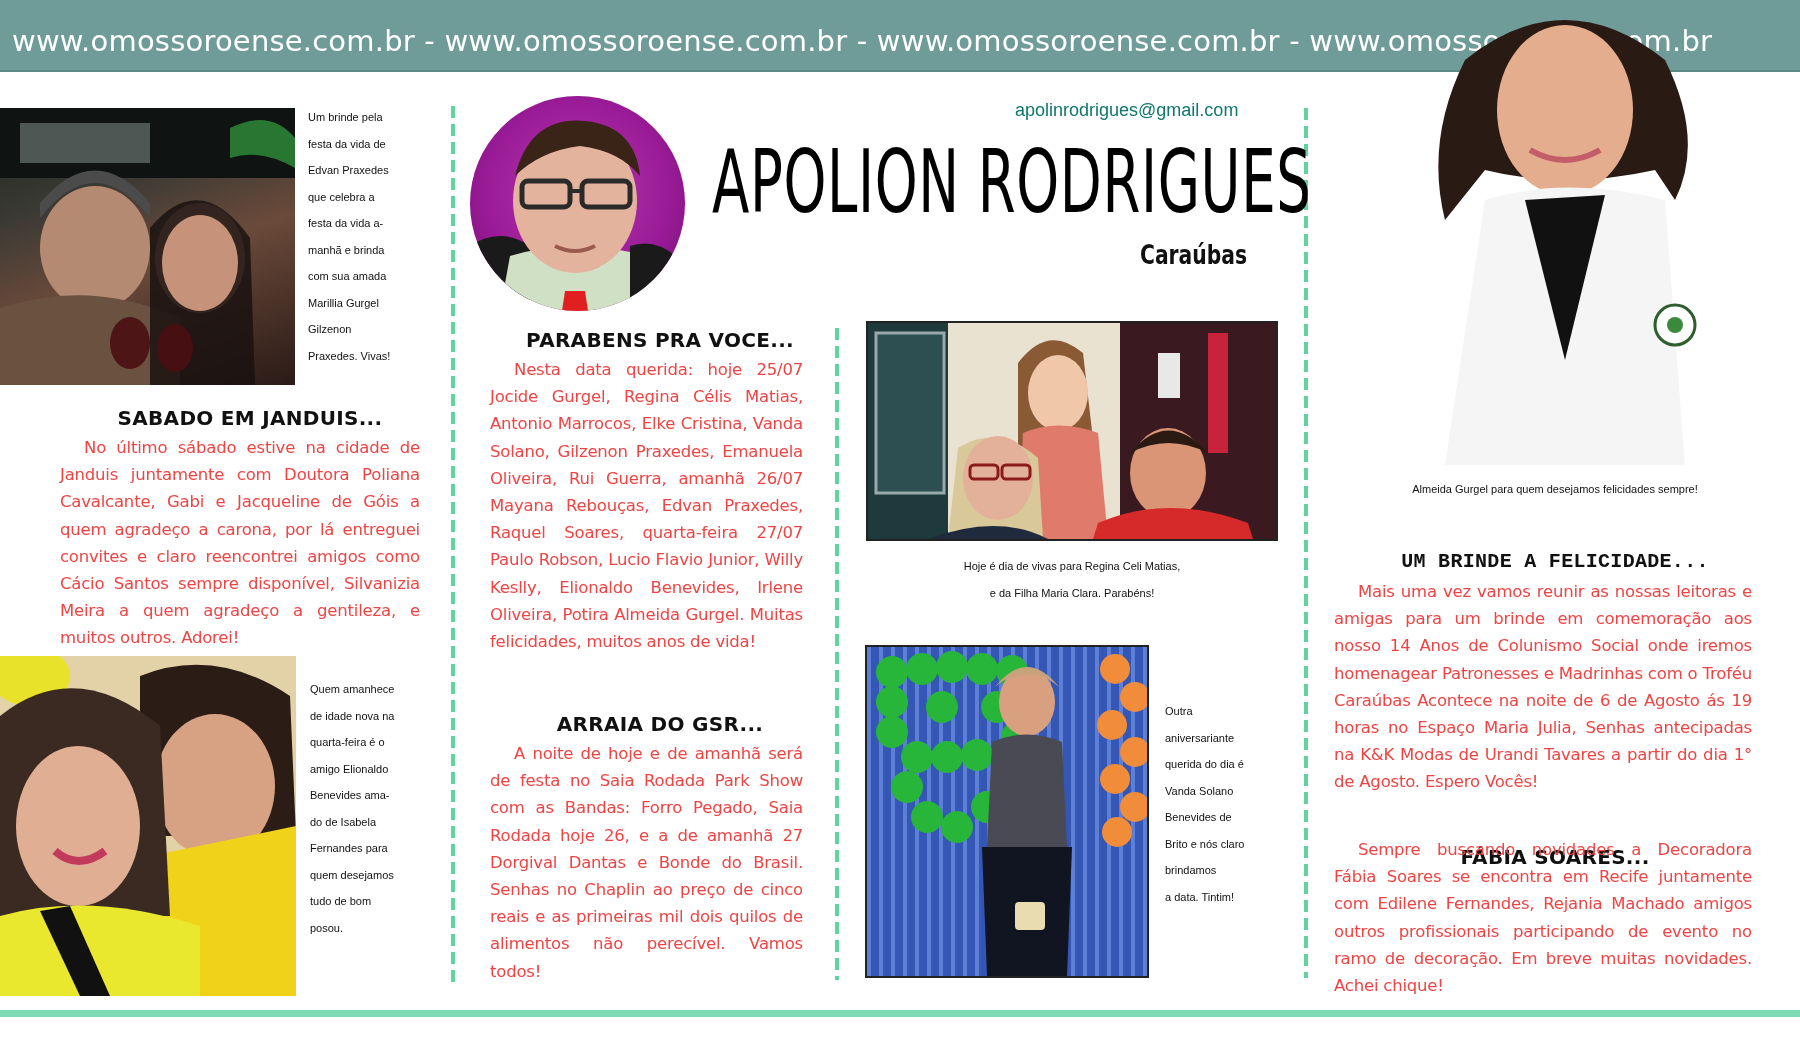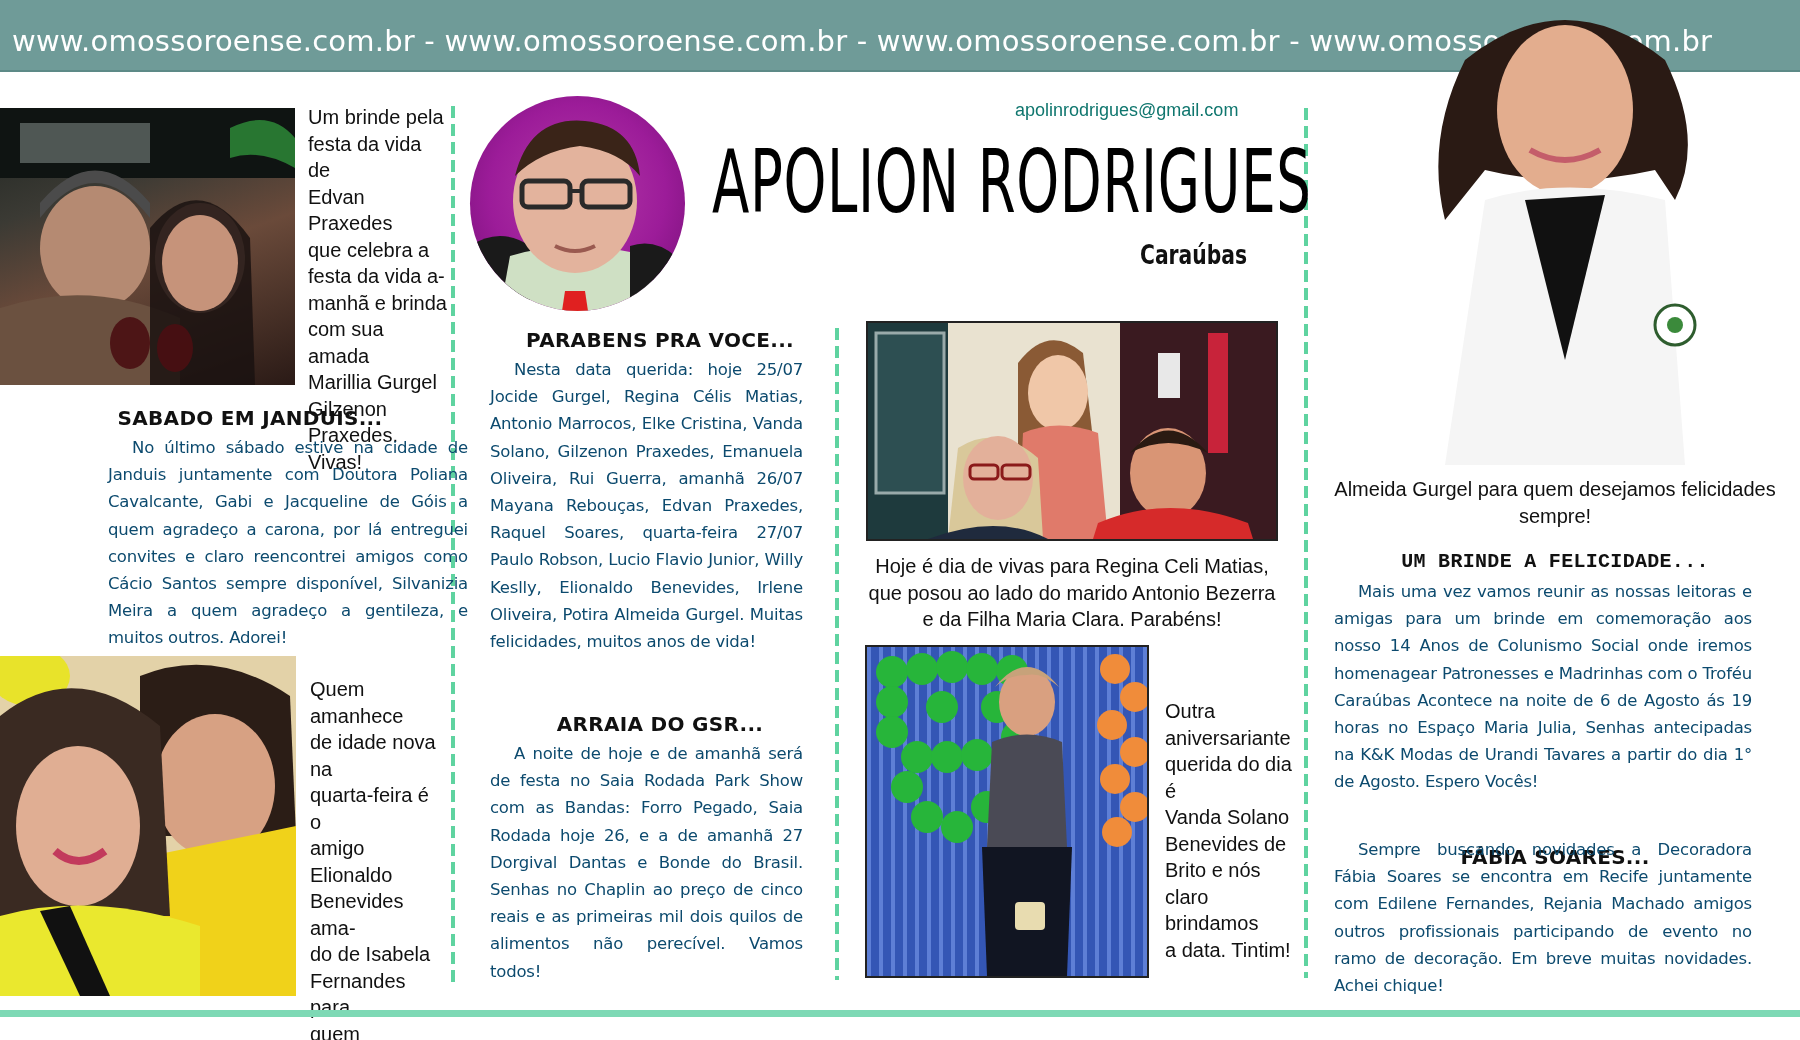--- a/index.html
+++ b/index.html
@@ -21,32 +21,32 @@
       position: absolute; width: 4px;
       background: repeating-linear-gradient(to bottom, #5fd3a0 0 12px, transparent 12px 18px);
     }
     .bottom-rule { position: absolute; left: 0; top: 1010px; width: 1800px; height: 7px; background: #7ed9b5; }
 
     .photo { position: absolute; overflow: hidden; }
     .photo.bordered { border: 2px solid #222; }
 
     .cond {
       font-family: "Liberation Sans", sans-serif; font-stretch: condensed;
-      font-size: 20px; line-height: 26.5px; color: #111;
+      font-size: 11px; line-height: 26.5px; color: #111;
       transform-origin: left top;
     }
     .cond-text { position: absolute; }
 
     .section-title {
       position: absolute; font-family: "DejaVu Sans", sans-serif; font-weight: bold;
       font-size: 20px; text-align: center; letter-spacing: 0.3px; color: #111;
     }
     .body-text {
       position: absolute; font-family: "DejaVu Sans", sans-serif;
-      font-size: 16.5px; line-height: 27.2px; text-align: justify; color: #0c4a6e;
+      font-size: 16.5px; line-height: 27.2px; text-align: justify; color: #ef4444;
       text-indent: 24px; letter-spacing: -0.2px;
     }
 
     .email { position: absolute; left: 1015px; top: 100px; font-family: "Liberation Sans", sans-serif; font-size: 18px; color: #0f766e; }
     .name {
       position: absolute; left: 712px; top: 138px; font-family: "DejaVu Sans", sans-serif;
       font-size: 88px; line-height: 88px; color: #000; letter-spacing: 1px;
       transform: scaleX(0.62); transform-origin: left top; white-space: nowrap; font-weight: normal;
     }
     .city {
@@ -92,21 +92,21 @@
   <div class="cond">que celebra a</div>
   <div class="cond">festa da vida a-</div>
   <div class="cond">manhã e brinda</div>
   <div class="cond">com sua amada</div>
   <div class="cond">Marillia Gurgel</div>
   <div class="cond">Gilzenon</div>
   <div class="cond">Praxedes. Vivas!</div>
 </div>
 
 <div class="section-title" style="left:60px; top:406px; width:380px;">SABADO EM JANDUIS...</div>
-<div class="body-text" style="left:60px; top:434px; width:360px;margin-left:48px;">No último sábado estive na cidade de Janduis juntamente com Doutora Poliana Cavalcante, Gabi e Jacqueline de Góis a quem agradeço a carona, por lá entreguei convites e claro reencontrei amigos como Cácio Santos sempre disponível, Silvanizia Meira a quem agradeço a gentileza, e muitos outros. Adorei!</div>
+<div class="body-text" style="left:60px; top:434px; width:360px;">No último sábado estive na cidade de Janduis juntamente com Doutora Poliana Cavalcante, Gabi e Jacqueline de Góis a quem agradeço a carona, por lá entreguei convites e claro reencontrei amigos como Cácio Santos sempre disponível, Silvanizia Meira a quem agradeço a gentileza, e muitos outros. Adorei!</div>
 
 <div class="photo" style="left:0; top:656px; width:296px; height:340px; background:#e8d9b0;">
   <svg width="296" height="340">
     <rect x="0" y="0" width="296" height="340" fill="#e3d2a8"></rect>
     <ellipse cx="30" cy="20" rx="40" ry="30" fill="#e8e32a"></ellipse>
     <path d="M140 20 Q215 -10 290 40 L296 180 L140 180 Z" fill="#2b1d16"></path>
     <ellipse cx="215" cy="130" rx="60" ry="72" fill="#d7a183"></ellipse>
     <path d="M150 200 L296 170 L296 340 L150 340 Z" fill="#f0d21a"></path>
     <path d="M0 60 Q75 0 160 70 L170 260 L0 260 Z" fill="#3a2a22"></path>
     <ellipse cx="78" cy="170" rx="62" ry="80" fill="#e0ae93"></ellipse>
@@ -167,21 +167,20 @@
     <rect x="102" y="142" width="28" height="14" rx="4" fill="none" stroke="#8b1a1a" stroke-width="3"></rect>
     <rect x="134" y="142" width="28" height="14" rx="4" fill="none" stroke="#8b1a1a" stroke-width="3"></rect>
     <path d="M60 216 Q130 190 180 216 Z" fill="#1f2a3d"></path>
     <ellipse cx="300" cy="150" rx="38" ry="45" fill="#d99575"></ellipse>
     <path d="M262 130 Q300 85 340 130 Q300 110 262 130 Z" fill="#2a1a12"></path>
     <path d="M230 200 Q300 170 380 200 L385 216 L225 216 Z" fill="#d62a2a"></path>
   </svg>
 </div>
 <div class="caption-center" style="left:866px; top:553px; width:412px;">
   <div class="cond">Hoje é dia de vivas para Regina Celi Matias,</div>
-  <div class="cond">que posou ao lado do marido Antonio Bezerra</div>
   <div class="cond">e da Filha Maria Clara. Parabéns!</div>
 </div>
 
 <div class="photo bordered" style="left:865px; top:645px; width:284px; height:333px; background:#2e4fa8;">
   <svg width="280" height="329">
     <defs>
       <pattern id="curtain" width="12" height="329" patternUnits="userSpaceOnUse">
         <rect width="12" height="329" fill="#3456b5"></rect>
         <rect x="0" width="4" height="329" fill="#5e7fd6"></rect>
       </pattern>

